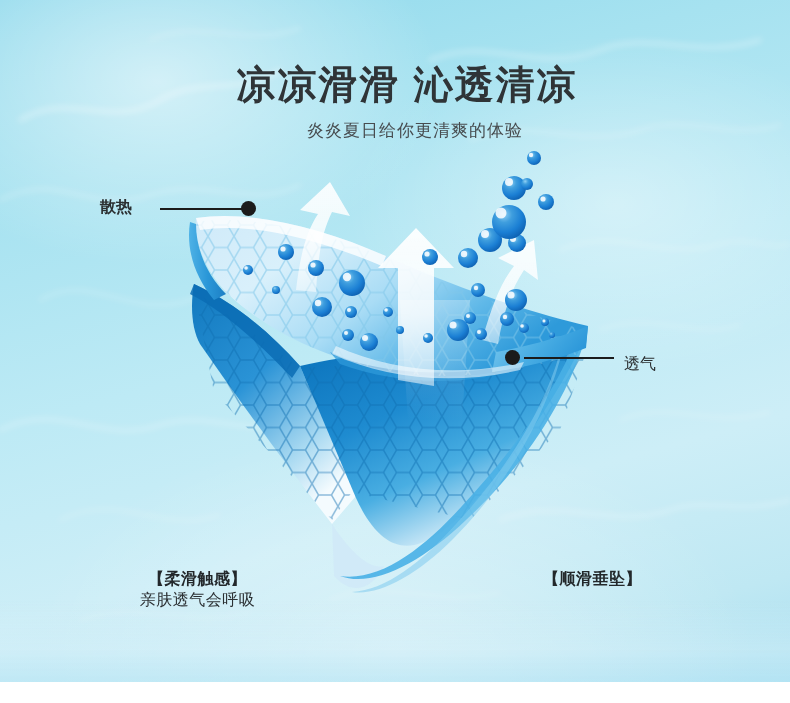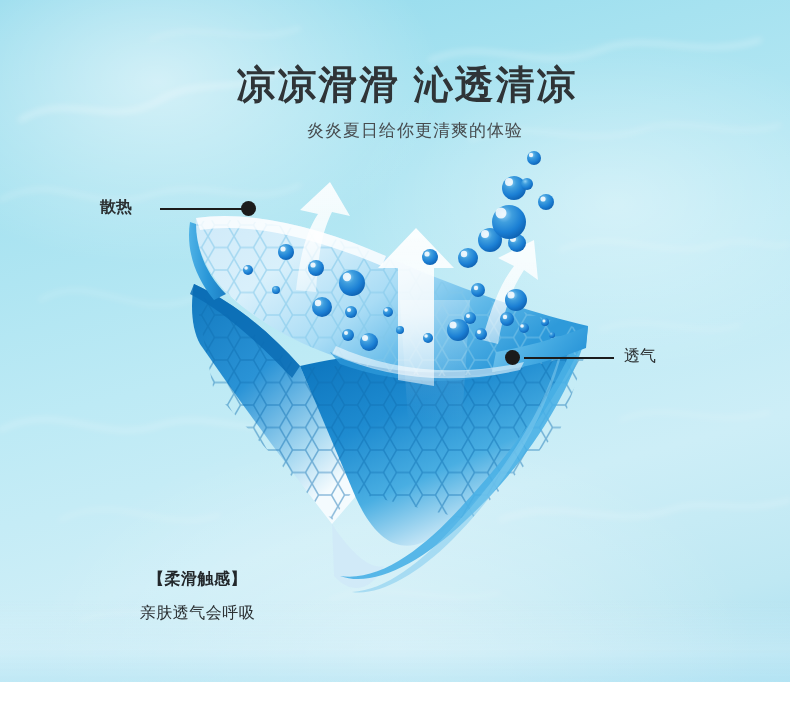--- a/index.html
+++ b/index.html
@@ -37,36 +37,36 @@
     position:absolute;left:0;top:119px;width:790px;text-align:center;
     font-size:17px;color:#474c4f;letter-spacing:1px;white-space:nowrap;padding-left:20px;
   }
 
   
   .illus{position:absolute;left:0;top:0;width:790px;height:703px;}
 
   
   .anno{position:absolute;font-size:16px;color:#2b2f31;white-space:nowrap;}
   .anno-left{left:100px;top:197px;font-weight:bold;}
-  .anno-right{left:624px;top:346px;}
+  .anno-right{left:624px;top:354px;}
   .leader{position:absolute;background:#1b1b1b;height:2px;}
   .leader-left{left:160px;top:208px;width:84px;}
   .leader-right{left:524px;top:357px;width:90px;}
   .dot{position:absolute;width:15px;height:15px;border-radius:50%;background:#1b1b1b;}
   .dot-left{left:241px;top:201px;}
   .dot-right{left:505px;top:350px;}
 
   
   .features{position:absolute;left:0;top:569px;width:790px;display:flex;}
   .feature{flex:1;text-align:center;}
   .feature .f-title{
     font-size:16px;font-weight:bold;color:#23282b;letter-spacing:.5px;white-space:nowrap;
   }
   .feature .f-desc{
-    margin-top:13px;font-size:16px;color:#2c3134;letter-spacing:.5px;white-space:nowrap;
+    font-size:16px;color:#2c3134;letter-spacing:.5px;white-space:nowrap;
   }
   .whitestrip{position:absolute;left:0;top:682px;width:790px;height:21px;background:#ffffff;}
 </style>
 </head>
 <body>
 
 <div id="stage">
 
   <div class="water"></div>
 
@@ -308,17 +308,18 @@
 
   <div class="title">凉凉滑滑 沁透清凉</div>
   <div class="subtitle">炎炎夏日给你更清爽的体验</div>
 
   <div class="features">
     <div class="feature">
       <div class="f-title">【柔滑触感】</div>
       <div class="f-desc">亲肤透气会呼吸</div>
     </div>
     <div class="feature">
+      <div class="f-title">【顺滑垂坠】</div>
     </div>
   </div>
 
   <div class="whitestrip"></div>
 </div>
 
 </body></html>

